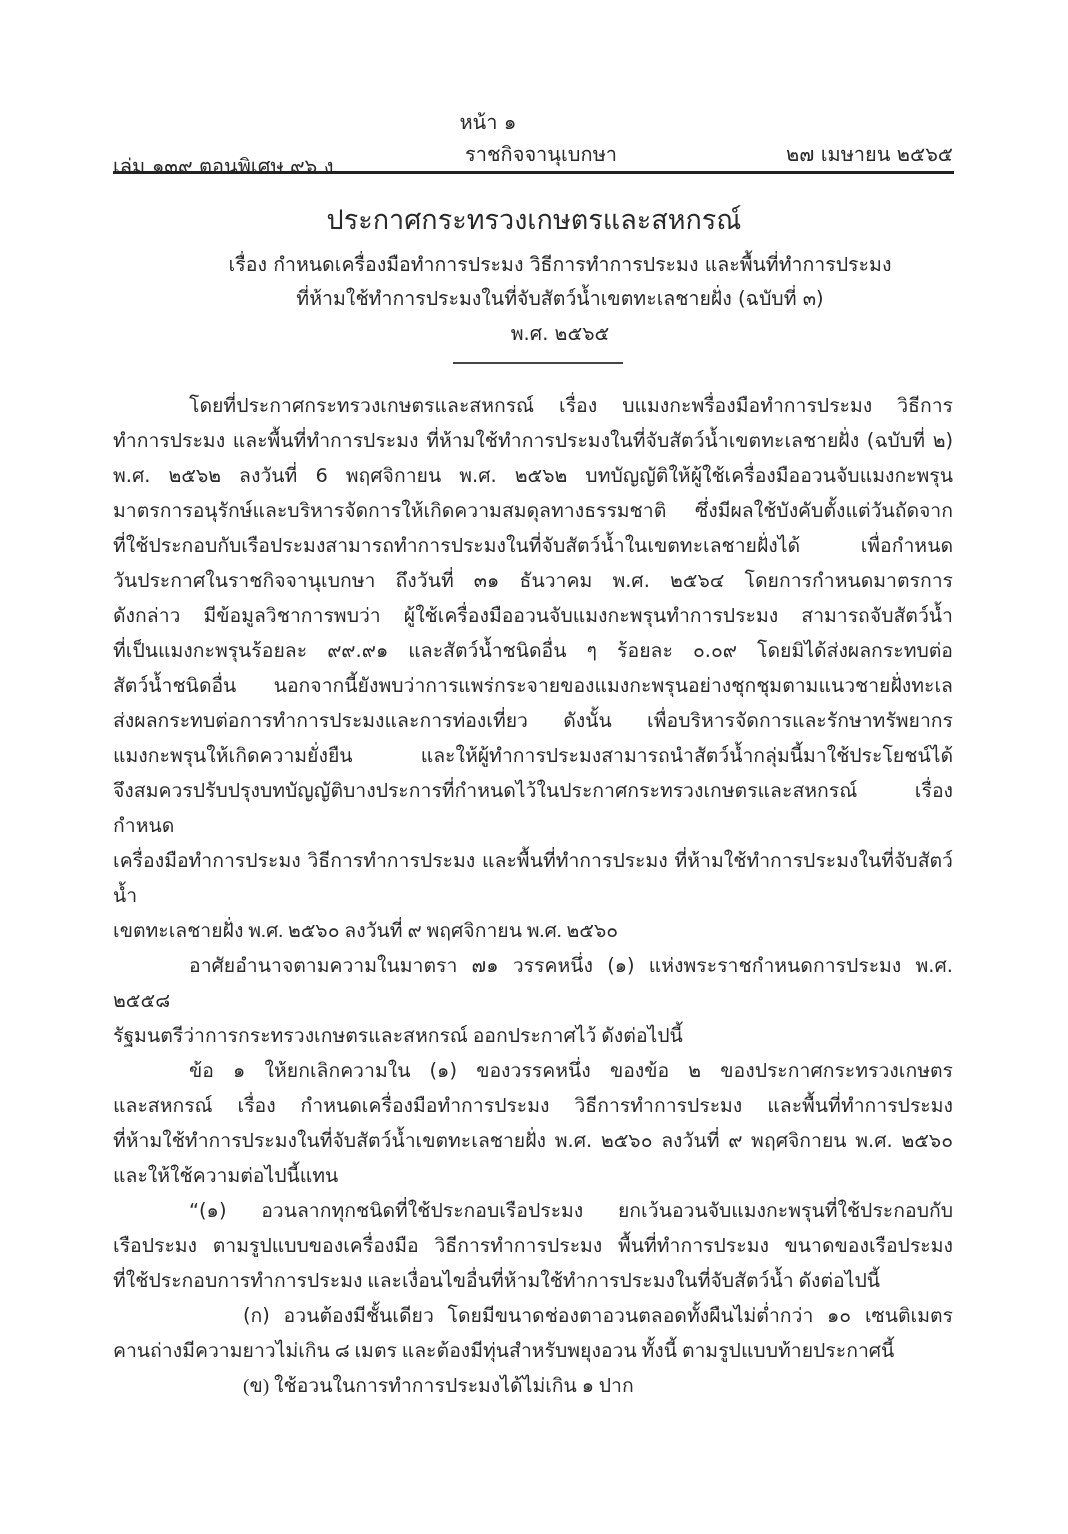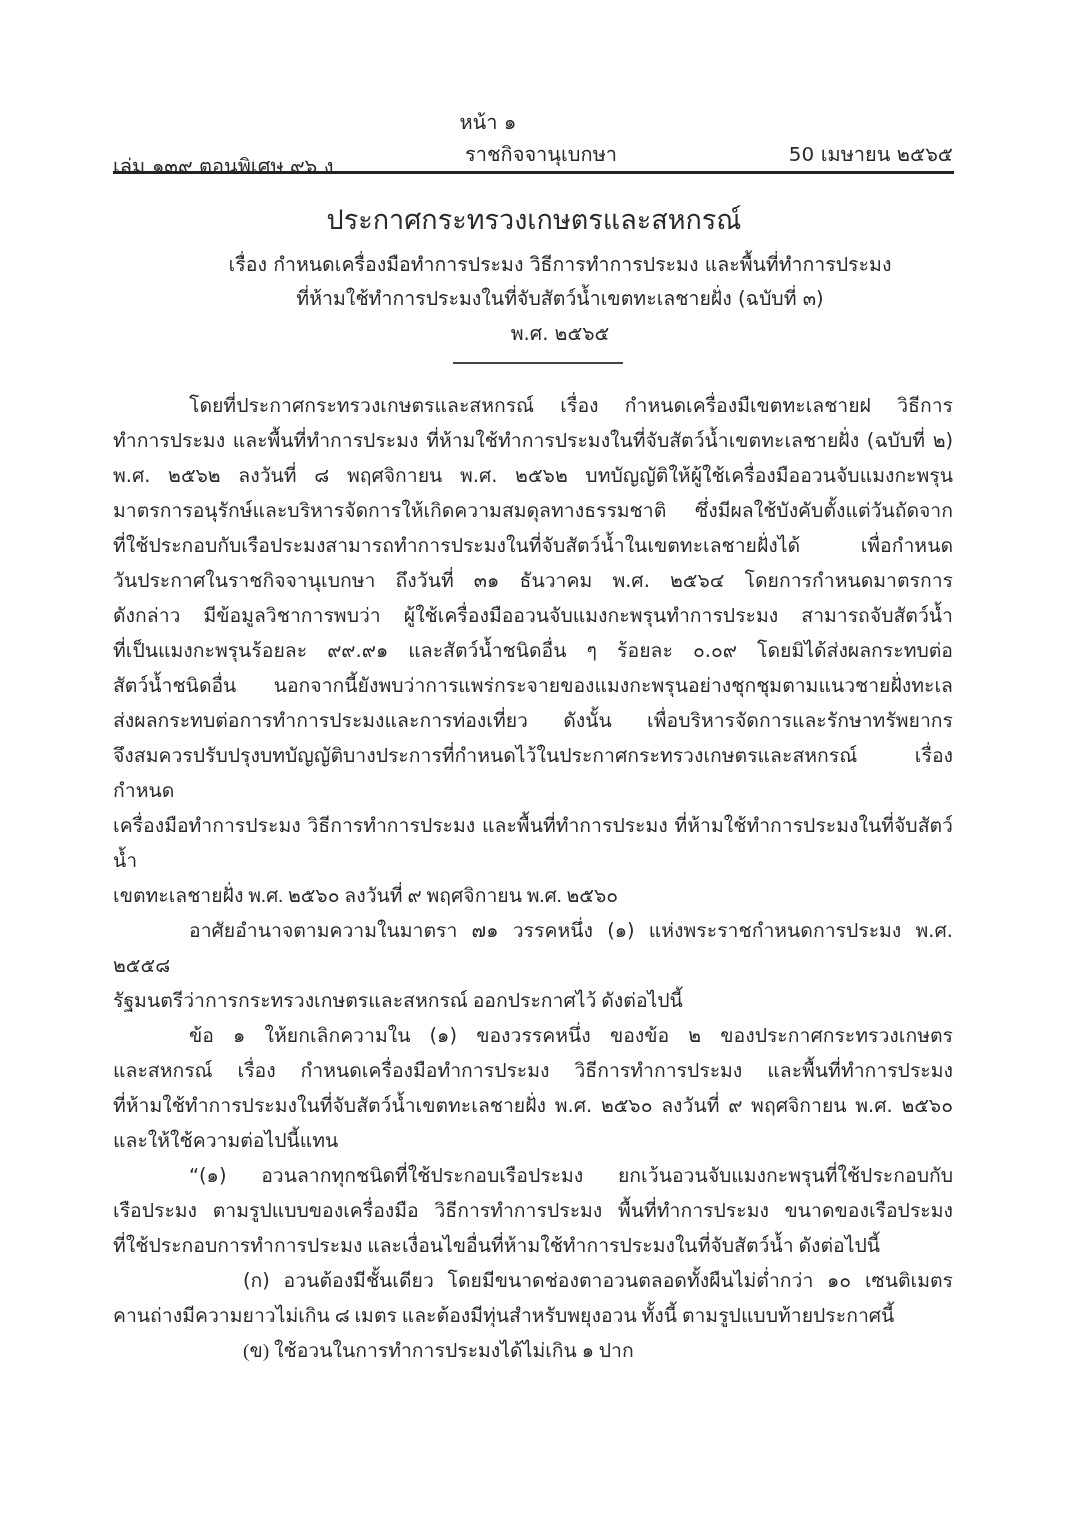--- a/index.html
+++ b/index.html
@@ -26,40 +26,41 @@
   .ind2 { text-indent: 130px; }
 </style>
 </head>
 <body>
 
 <div class="page">
 
   <div class="abs hdr page-no">หน้า   ๑</div>
   <div class="abs hdr vol">เล่ม   ๑๓๙   ตอนพิเศษ   ๙๖   ง</div>
   <div class="abs hdr gazette">ราชกิจจานุเบกษา</div>
-  <div class="abs hdr date">50   เมษายน   ๒๕๖๕</div>
+  <div class="abs hdr date">๒๗   เมษายน   ๒๕๖๕</div>
   <div class="abs hdr-rule"></div>
 
   <div class="abs title">ประกาศกระทรวงเกษตรและสหกรณ์</div>
   <div class="abs sub sub1">เรื่อง  กำหนดเครื่องมือทำการประมง  วิธีการทำการประมง  และพื้นที่ทำการประมง</div>
   <div class="abs sub sub2">ที่ห้ามใช้ทำการประมงในที่จับสัตว์น้ำเขตทะเลชายฝั่ง  (ฉบับที่  ๓)</div>
   <div class="abs sub sub3">พ.ศ.  ๒๕๖๕</div>
   <div class="abs short-rule"></div>
 
   <div class="abs body">
-    <p class="ind1">โดยที่ประกาศกระทรวงเกษตรและสหกรณ์ เรื่อง กำหนดเครื่องมืเขตทะเลชายฝ วิธีการ</p>
+    <p class="ind1">โดยที่ประกาศกระทรวงเกษตรและสหกรณ์ เรื่อง บแมงกะพรื่องมือทำการประมง วิธีการ</p>
     <p>ทำการประมง และพื้นที่ทำการประมง ที่ห้ามใช้ทำการประมงในที่จับสัตว์น้ำเขตทะเลชายฝั่ง (ฉบับที่ ๒)</p>
-    <p>พ.ศ. ๒๕๖๒ ลงวันที่ ๘ พฤศจิกายน พ.ศ. ๒๕๖๒ บทบัญญัติให้ผู้ใช้เครื่องมืออวนจับแมงกะพรุน</p>
+    <p>พ.ศ. ๒๕๖๒ ลงวันที่ 6 พฤศจิกายน พ.ศ. ๒๕๖๒ บทบัญญัติให้ผู้ใช้เครื่องมืออวนจับแมงกะพรุน</p>
     <p>มาตรการอนุรักษ์และบริหารจัดการให้เกิดความสมดุลทางธรรมชาติ ซึ่งมีผลใช้บังคับตั้งแต่วันถัดจาก</p>
     <p>ที่ใช้ประกอบกับเรือประมงสามารถทำการประมงในที่จับสัตว์น้ำในเขตทะเลชายฝั่งได้ เพื่อกำหนด</p>
     <p>วันประกาศในราชกิจจานุเบกษา ถึงวันที่ ๓๑ ธันวาคม พ.ศ. ๒๕๖๔ โดยการกำหนดมาตรการ</p>
     <p>ดังกล่าว มีข้อมูลวิชาการพบว่า ผู้ใช้เครื่องมืออวนจับแมงกะพรุนทำการประมง สามารถจับสัตว์น้ำ</p>
     <p>ที่เป็นแมงกะพรุนร้อยละ ๙๙.๙๑ และสัตว์น้ำชนิดอื่น ๆ ร้อยละ ๐.๐๙ โดยมิได้ส่งผลกระทบต่อ</p>
     <p>สัตว์น้ำชนิดอื่น นอกจากนี้ยังพบว่าการแพร่กระจายของแมงกะพรุนอย่างชุกชุมตามแนวชายฝั่งทะเล</p>
     <p>ส่งผลกระทบต่อการทำการประมงและการท่องเที่ยว ดังนั้น เพื่อบริหารจัดการและรักษาทรัพยากร</p>
+    <p>แมงกะพรุนให้เกิดความยั่งยืน และให้ผู้ทำการประมงสามารถนำสัตว์น้ำกลุ่มนี้มาใช้ประโยชน์ได้</p>
     <p>จึงสมควรปรับปรุงบทบัญญัติบางประการที่กำหนดไว้ในประกาศกระทรวงเกษตรและสหกรณ์ เรื่อง กำหนด</p>
     <p>เครื่องมือทำการประมง วิธีการทำการประมง และพื้นที่ทำการประมง ที่ห้ามใช้ทำการประมงในที่จับสัตว์น้ำ</p>
     <p class="last">เขตทะเลชายฝั่ง พ.ศ. ๒๕๖๐ ลงวันที่ ๙ พฤศจิกายน พ.ศ. ๒๕๖๐</p>
     <p class="ind1">อาศัยอำนาจตามความในมาตรา ๗๑ วรรคหนึ่ง (๑) แห่งพระราชกำหนดการประมง พ.ศ. ๒๕๕๘</p>
     <p class="last">รัฐมนตรีว่าการกระทรวงเกษตรและสหกรณ์ ออกประกาศไว้ ดังต่อไปนี้</p>
     <p class="ind1">ข้อ ๑ ให้ยกเลิกความใน (๑) ของวรรคหนึ่ง ของข้อ ๒ ของประกาศกระทรวงเกษตร</p>
     <p>และสหกรณ์ เรื่อง กำหนดเครื่องมือทำการประมง วิธีการทำการประมง และพื้นที่ทำการประมง</p>
     <p>ที่ห้ามใช้ทำการประมงในที่จับสัตว์น้ำเขตทะเลชายฝั่ง พ.ศ. ๒๕๖๐ ลงวันที่ ๙ พฤศจิกายน พ.ศ. ๒๕๖๐</p>
     <p class="last">และให้ใช้ความต่อไปนี้แทน</p>
     <p class="ind1">“(๑) อวนลากทุกชนิดที่ใช้ประกอบเรือประมง ยกเว้นอวนจับแมงกะพรุนที่ใช้ประกอบกับ</p>

